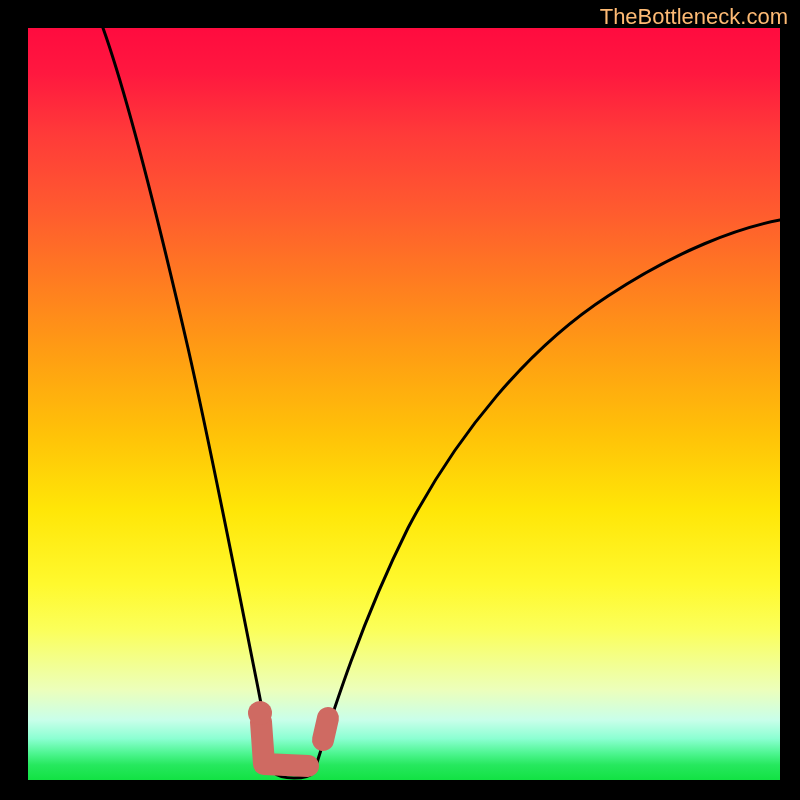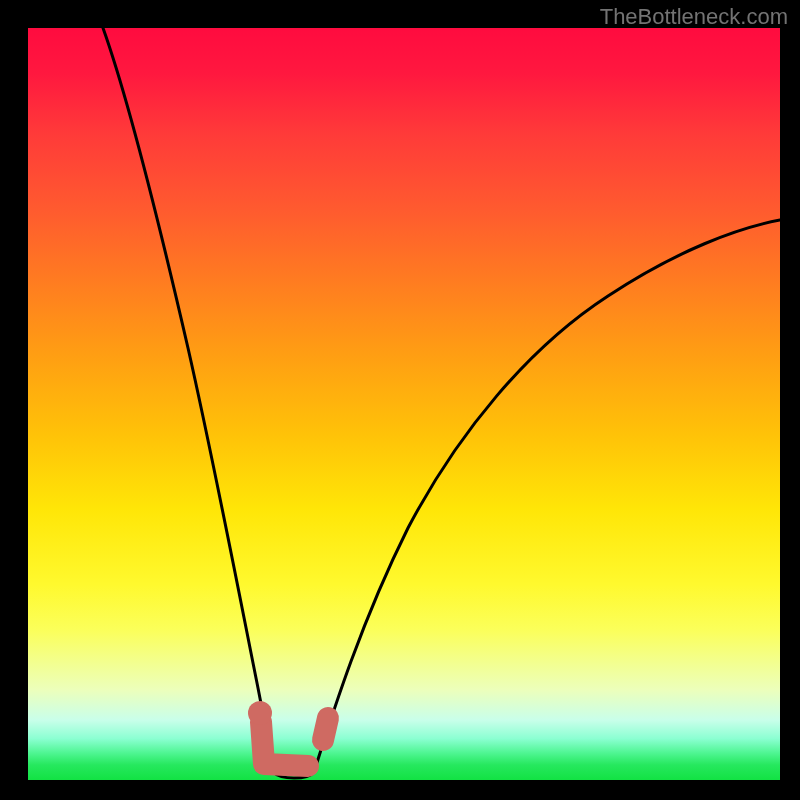--- a/index.html
+++ b/index.html
@@ -8,21 +8,21 @@
     width: 800px;
     height: 800px;
     background: #000;
     position: relative;
     font-family: Arial, sans-serif;
   }
   .watermark {
     position: absolute;
     top: 4px;
     right: 12px;
-    color: #737373;
+    color: #fdba74;
     font-size: 22px;
     font-weight: 500;
     z-index: 10;
   }
   .plot-area {
     position: absolute;
     left: 28px;
     top: 28px;
     width: 752px;
     height: 752px;

